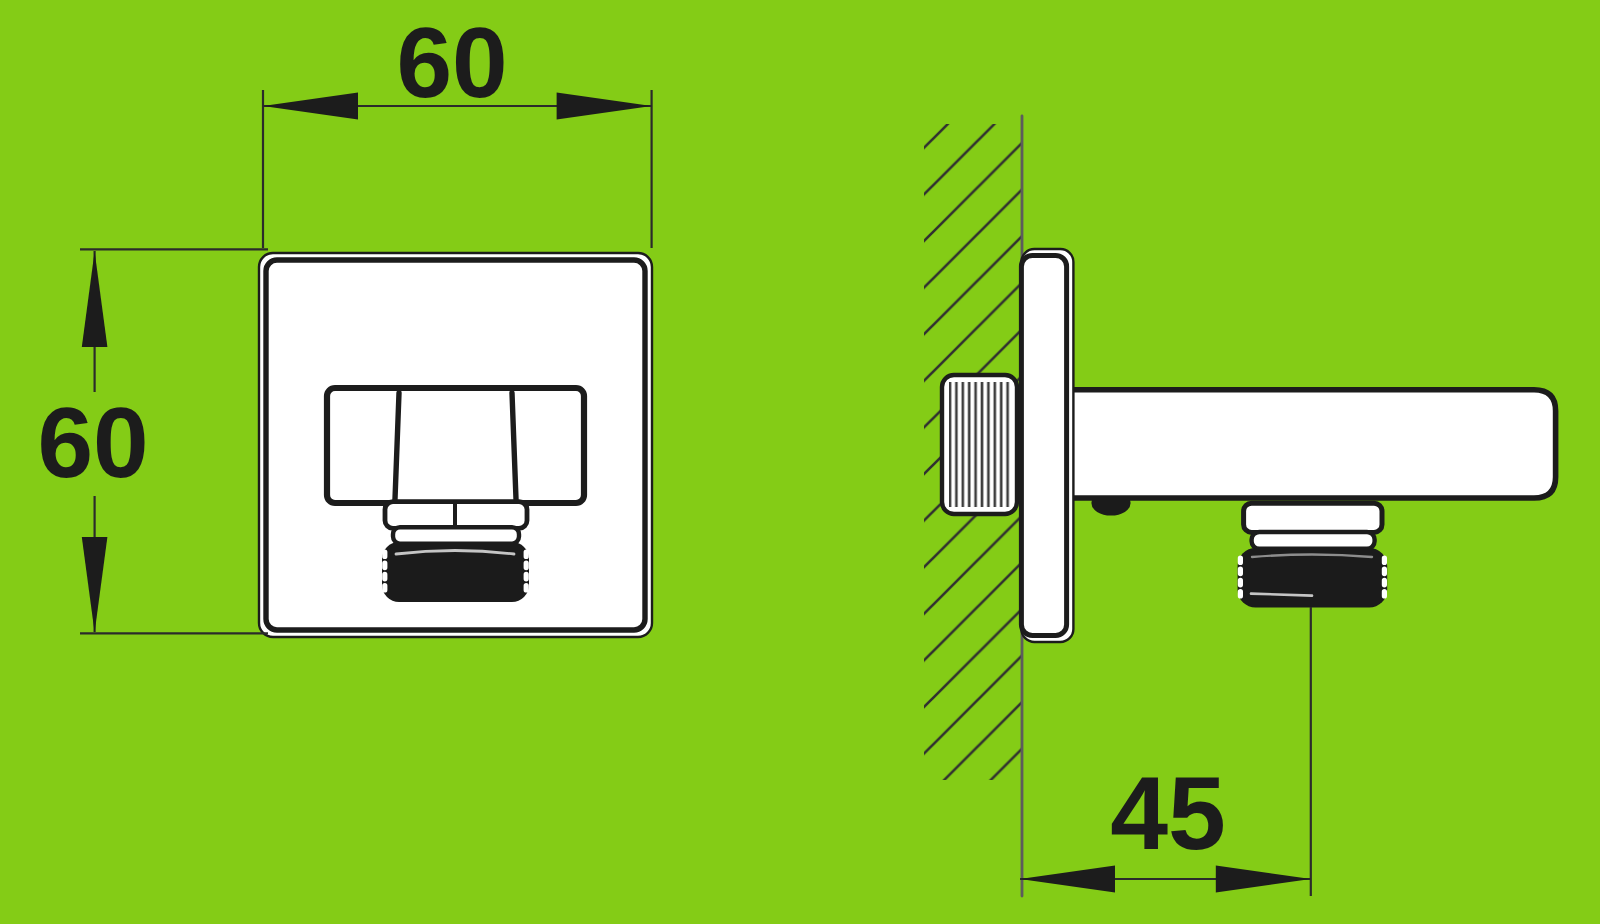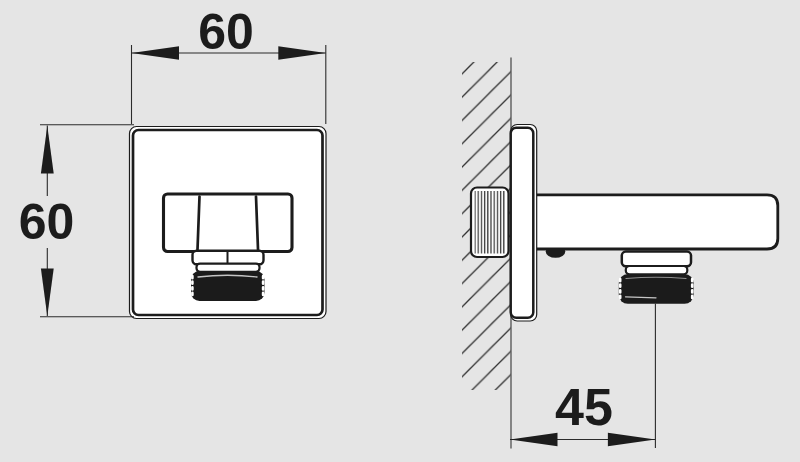--- a/index.html
+++ b/index.html
@@ -1,19 +1,19 @@
 <!DOCTYPE html>
 <html><head>
 <meta charset="utf-8">
 <style>
   html,body{margin:0;padding:0;background:#ffffff;}
   .stage{
     position:relative;
     width:800px;height:462px;
-    background:#e5e5e5;
+    background:#84cc16;
     overflow:hidden;
     font-family:"Liberation Sans","DejaVu Sans",sans-serif;
   }
   .stage svg{display:block;width:800px;height:462px;}
   .dim-text{
     font-family:"Liberation Sans","DejaVu Sans",sans-serif;
     font-weight:bold;
   }
 </style>
 </head>

